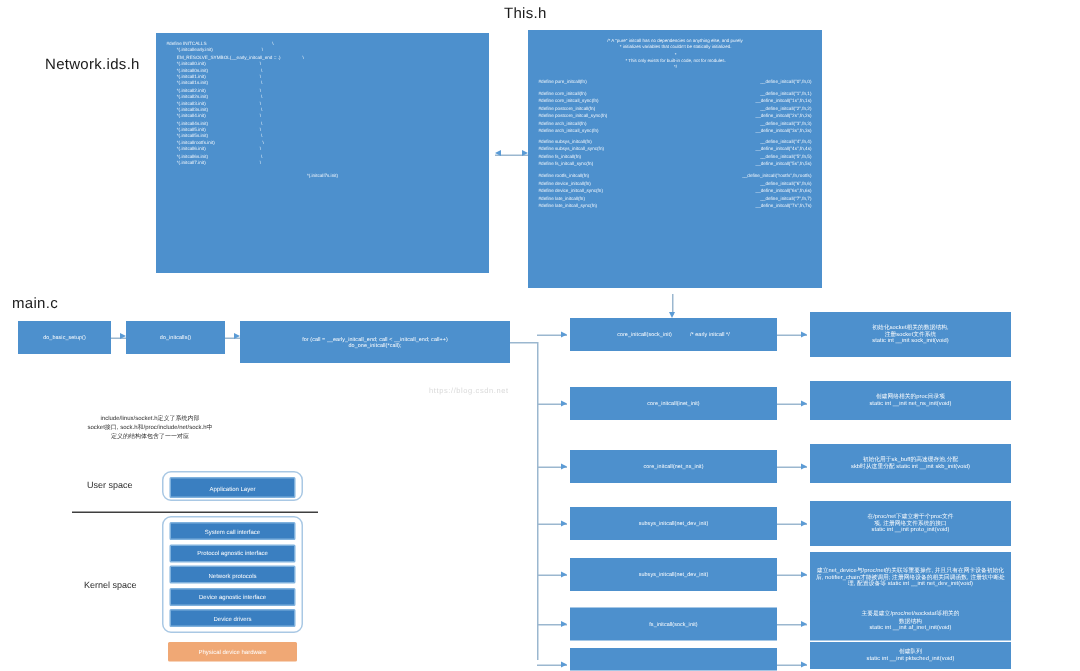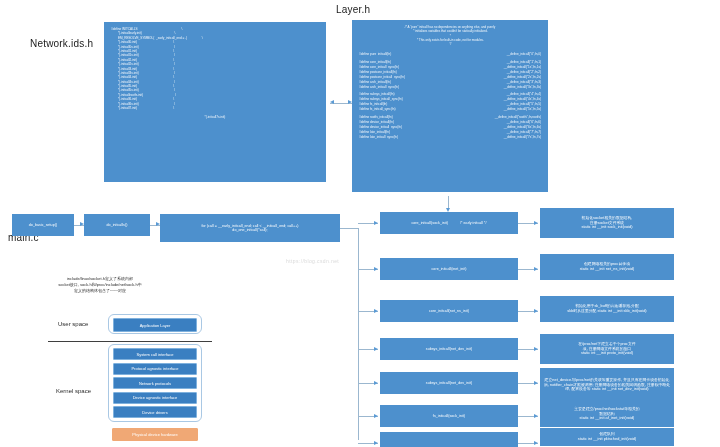--- a/index.html
+++ b/index.html
@@ -102,21 +102,21 @@
         *(.initcall6.init)                                          \
         *(.initcall6s.init)                                         \
         *(.initcall7.init)                                          \</pre>
   <pre class="c2" style="margin-top:5px;">*(.initcall7s.init)</pre>
 </div>
 
 <div class="abs hline" style="left:330px;top:103px;width:22px;"></div>
 <div class="abs arrowR" style="left:348px;top:100px;"></div>
 <div class="abs arrowL" style="left:330px;top:100px;"></div>
 
-<div class="abs caption" style="left:336px;top:4px;font-size:10px;">Layer.h</div>
+<div class="abs caption" style="left:336px;top:4px;font-size:10px;">This.h</div>
 
 <div class="abs panel" style="left:352px;top:20px;width:196px;height:172px;">
   <pre class="c2" style="font-size:3.0px;">/* A "pure" initcall has no dependencies on anything else, and purely
  * initializes variables that couldn't be statically initialized.
  *
  * This only exists for built-in code, not for modules.
  */</pre>
   <div style="margin-top:6px;">
       <div style="display: flex; justify-content: space-between; font-size: 3.1px; line-height: 1.62; color: rgb(242, 247, 252);">
         <span>#define pure_initcall(fn)</span>
@@ -178,21 +178,21 @@
         <span>#define late_initcall(fn)</span>
         <span>__define_initcall("7",fn,7)</span>
       </div>
       <div style="display: flex; justify-content: space-between; font-size: 3.1px; line-height: 1.62; color: rgb(242, 247, 252);">
         <span>#define late_initcall_sync(fn)</span>
         <span>__define_initcall("7s",fn,7s)</span>
       </div>
     </div>
 </div>
 
-<div class="abs caption" style="left:8px;top:197px;font-size:10px;margin-top:35px;">main.c</div>
+<div class="abs caption" style="left:8px;top:197px;font-size:10px;">main.c</div>
 
 <div class="abs blk" style="left:12px;top:214px;width:62px;height:22px;">do_basic_setup()</div>
 <div class="abs hline" style="left:74px;top:225px;width:10px;"></div>
 <div class="abs arrowR" style="left:80px;top:222px;"></div>
 
 <div class="abs blk" style="left:84px;top:214px;width:66px;height:22px;">do_initcalls()</div>
 <div class="abs hline" style="left:150px;top:225px;width:10px;"></div>
 <div class="abs arrowR" style="left:156px;top:222px;"></div>
 
 <div class="abs blk" style="left:160px;top:214px;width:180px;height:28px;white-space:pre-line;">for (call = __early_initcall_end; call &lt; __initcall_end; call++)

